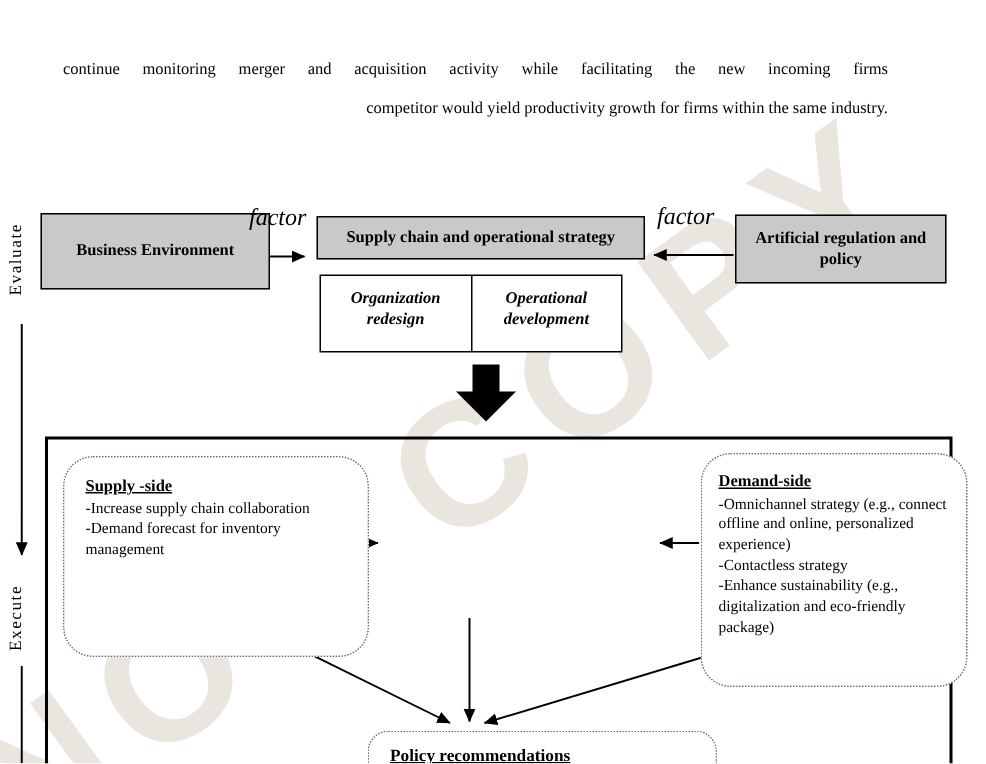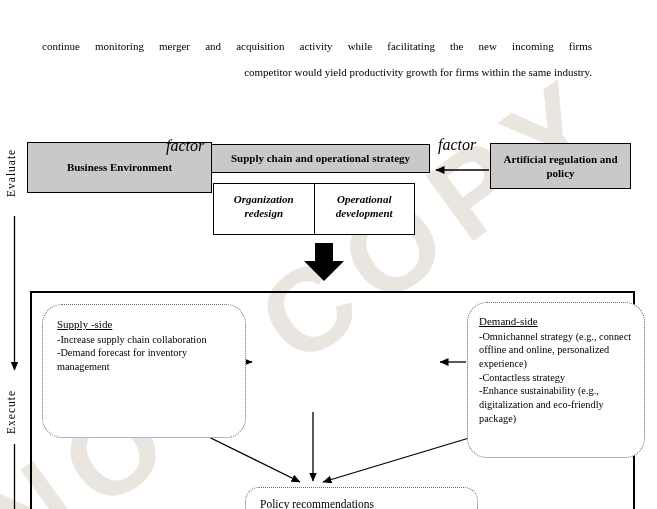--- a/index.html
+++ b/index.html
@@ -34,21 +34,21 @@
   .split-box .cell.first { border-right:1px solid #000; }
   .rail-label { position:absolute; z-index:3; writing-mode:vertical-rl;
                 transform:rotate(180deg); font-size:11.5px; letter-spacing:1px;
                 width:18px; text-align:center; }
   .factor { position:absolute; z-index:3; font-style:italic; font-size:16px; }
   .container-box { position:absolute; left:30px; top:291px; width:601px; height:260px;
                    border:2px solid #000; z-index:2; background:transparent; }
   .round-box { position:absolute; z-index:3; background:#fff;
                border:1px dotted var(--dotted,#5b6b80); border-radius:20px;
                font-size:10.3px; line-height:1.33; }
-  .round-box .hd { font-weight:normal; text-decoration:underline; font-size:11px; margin-bottom:1px; }
+  .round-box .hd { font-weight:bold; text-decoration:underline; font-size:11px; margin-bottom:1px; }
   .round-box .bd div { margin:0; }
 </style>
 </head>
 <body>
 
 <div id="page">
 
   <div class="watermark">NOT COPY</div>
 
   <div class="para">
@@ -72,21 +72,21 @@
       <line x1="160" y1="413" x2="300" y2="482" marker-end="url(#ah)"></line>
       <line x1="313" y1="412" x2="313" y2="481" marker-end="url(#ah)"></line>
       <line x1="479" y1="435" x2="323" y2="482" marker-end="url(#ah)"></line>
     </g>
     <polygon fill="#000" points="315,243 333,243 333,261 344,261 324,281 304,261 315,261"></polygon>
   </svg>
 
   <div class="rail-label" style="left:5px; top:140px; height:66px;">Evaluate</div>
   <div class="rail-label" style="left:5px; top:383px; height:58px;">Execute</div>
 
-  <div class="gray-box" style="left:27px; top:142px; width:123px; height:49px; padding:0 30px;">Business Environment</div>
+  <div class="gray-box" style="left:27px; top:142px; width:123px; height:49px; padding:0 14px;">Business Environment</div>
 
   <div class="factor" style="left:166px; top:137px;">factor</div>
 
   <div class="gray-box" style="left:211px; top:144px; width:217px; height:27px;">Supply chain and operational strategy</div>
 
   <div class="split-box" style="left:213px; top:183px; width:200px; height:50px;">
     <div class="cell first">Organization redesign</div>
     <div class="cell">Operational development</div>
   </div>
 

